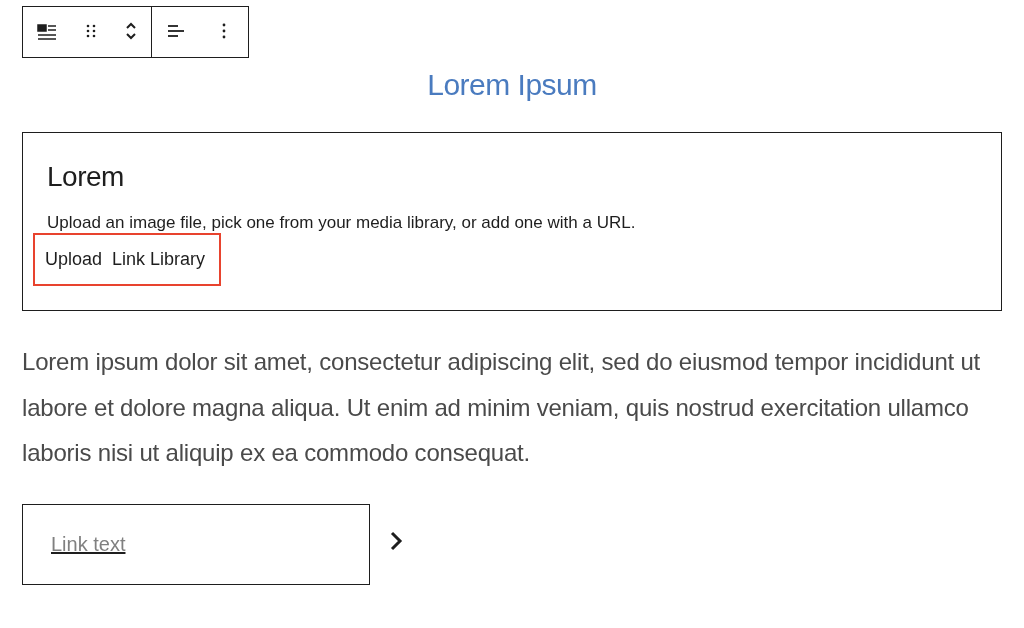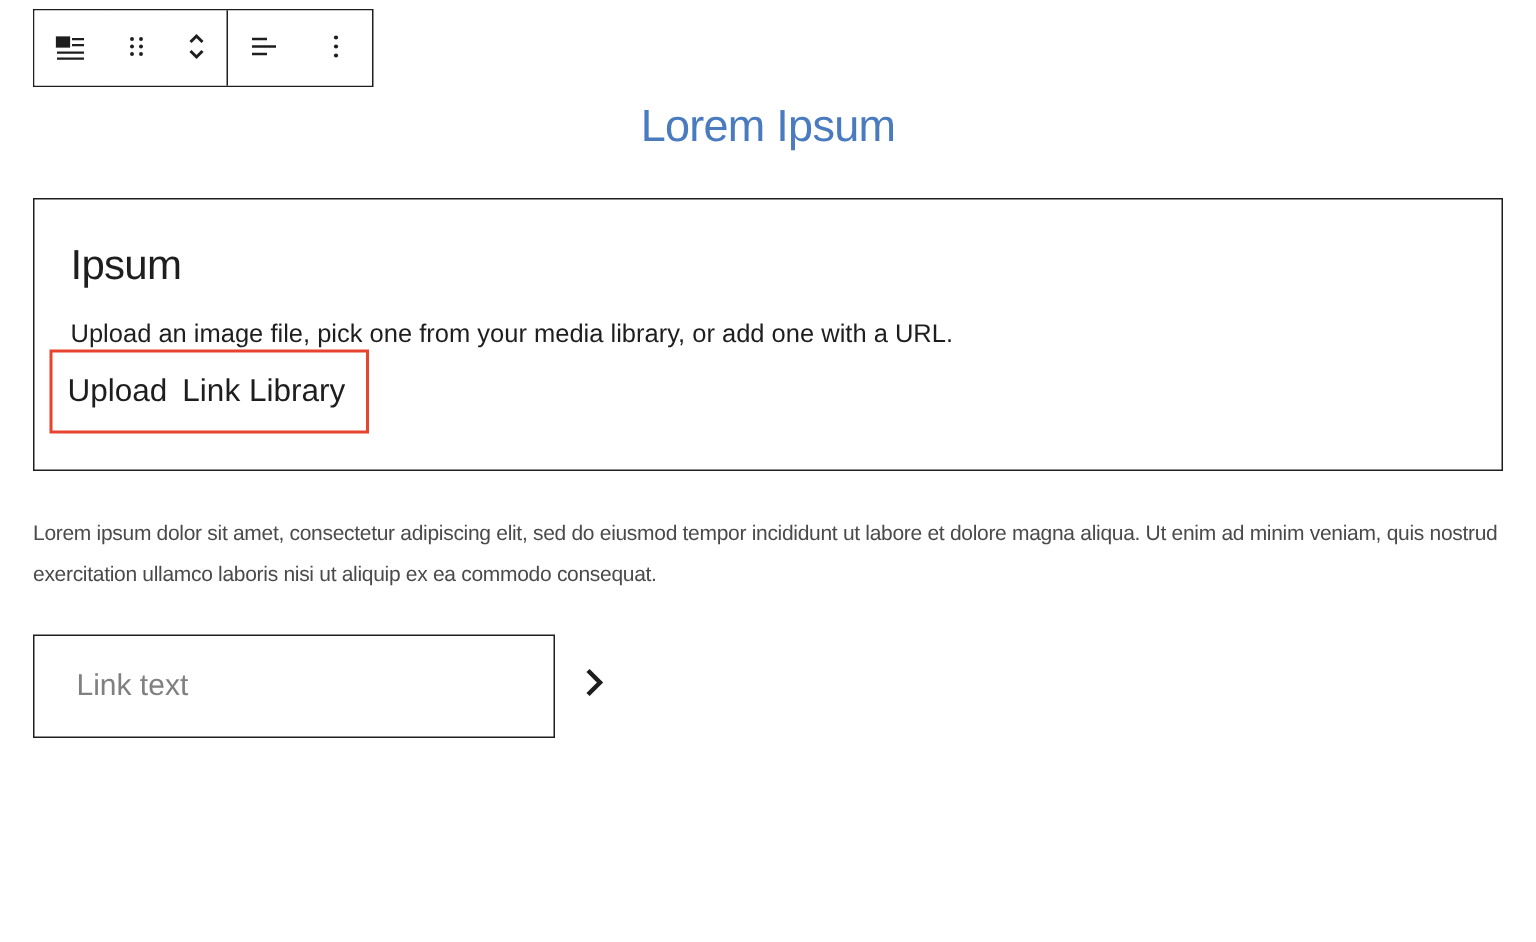--- a/index.html
+++ b/index.html
@@ -64,48 +64,49 @@
       color: #1e1e1e;
     }
     .upload-row {
       display: inline-flex;
       gap: 6px;
       border: 2px solid #e8432e;
       padding: 14px 12px 14px 8px;
       margin-left: -14px;
     }
     .upload-btn {
-      font-size: 21px;
+      font-size: 18px;
       font-weight: 400;
       background: none;
       border: none;
       cursor: pointer;
       color: #1e1e1e;
       padding: 0 2px;
     }
     .paragraph {
-      font-size: 14px;
+      font-size: 24px;
       line-height: 1.9;
       color: #4a4a4a;
       margin-bottom: 28px;
       letter-spacing: -0.2px;
     }
     .link-row {
       display: flex;
       align-items: center;
       gap: 18px;
     }
     .link-input {
       width: 348px;
-      height: 69px;
+      height: 81px;
       border: 1px solid #1e1e1e;
       font-size: 20px;
       padding: 0 28px;
       color: #1e1e1e;
       background: #fff;
+      text-decoration: underline;
     }
     .link-input::placeholder { color: #808080; }
     .chevron {
       font-size: 28px;
       font-weight: 500;
       color: #1e1e1e;
     }
   </style>
 </head>
 <body>
@@ -165,21 +166,21 @@
           <circle cx="12" cy="18" r="1.4"></circle>
         </svg>
       </span>
     </button>
   </div>
 </div>
 
 <h2 class="heading">Lorem Ipsum</h2>
 
 <div class="image-block">
-  <div class="image-block-title">Ipsum</div>
+  <div class="image-block-title">Lorem</div>
   <div class="image-block-desc">Upload an image file, pick one from your media library, or add one with a URL.</div>
   <div class="upload-row">
     <button class="upload-btn">Upload</button>
     <button class="upload-btn">Link Library</button>
   </div>
 </div>
 
 <p class="paragraph">Lorem ipsum dolor sit amet, consectetur adipiscing elit, sed do eiusmod tempor incididunt ut labore et dolore magna aliqua. Ut enim ad minim veniam, quis nostrud exercitation ullamco laboris nisi ut aliquip ex ea commodo consequat.</p>
 
 <div class="link-row">

